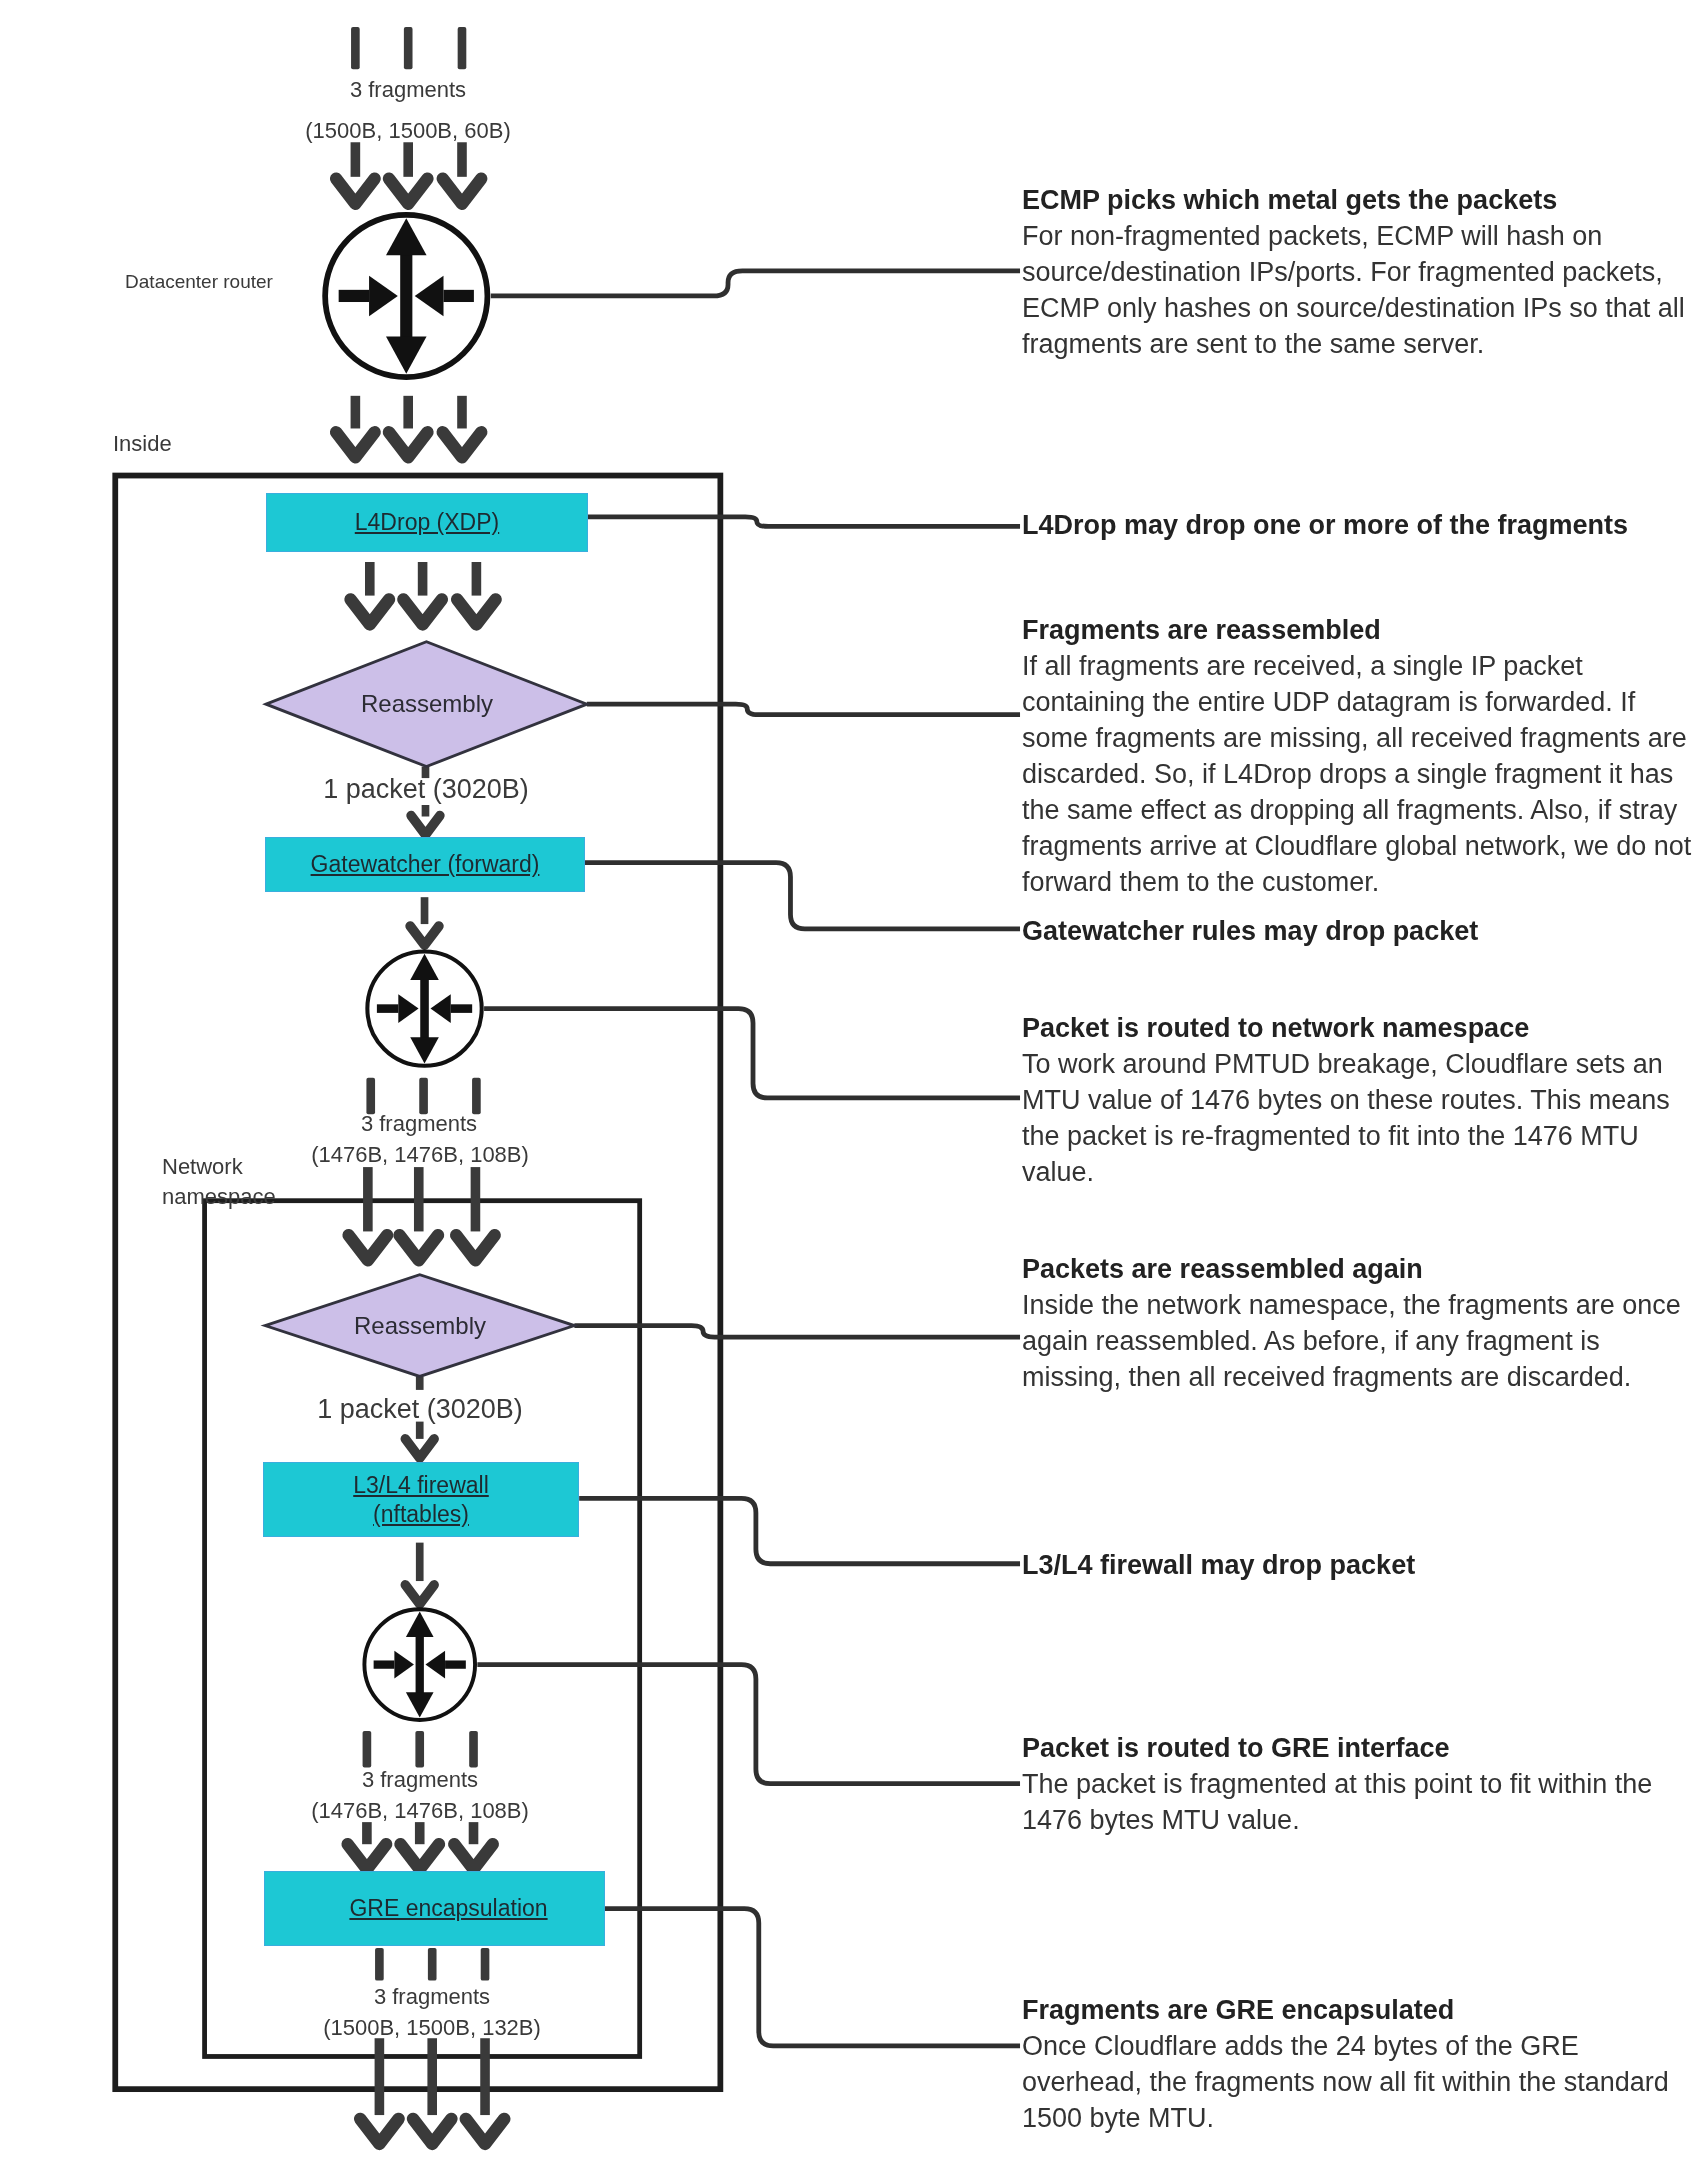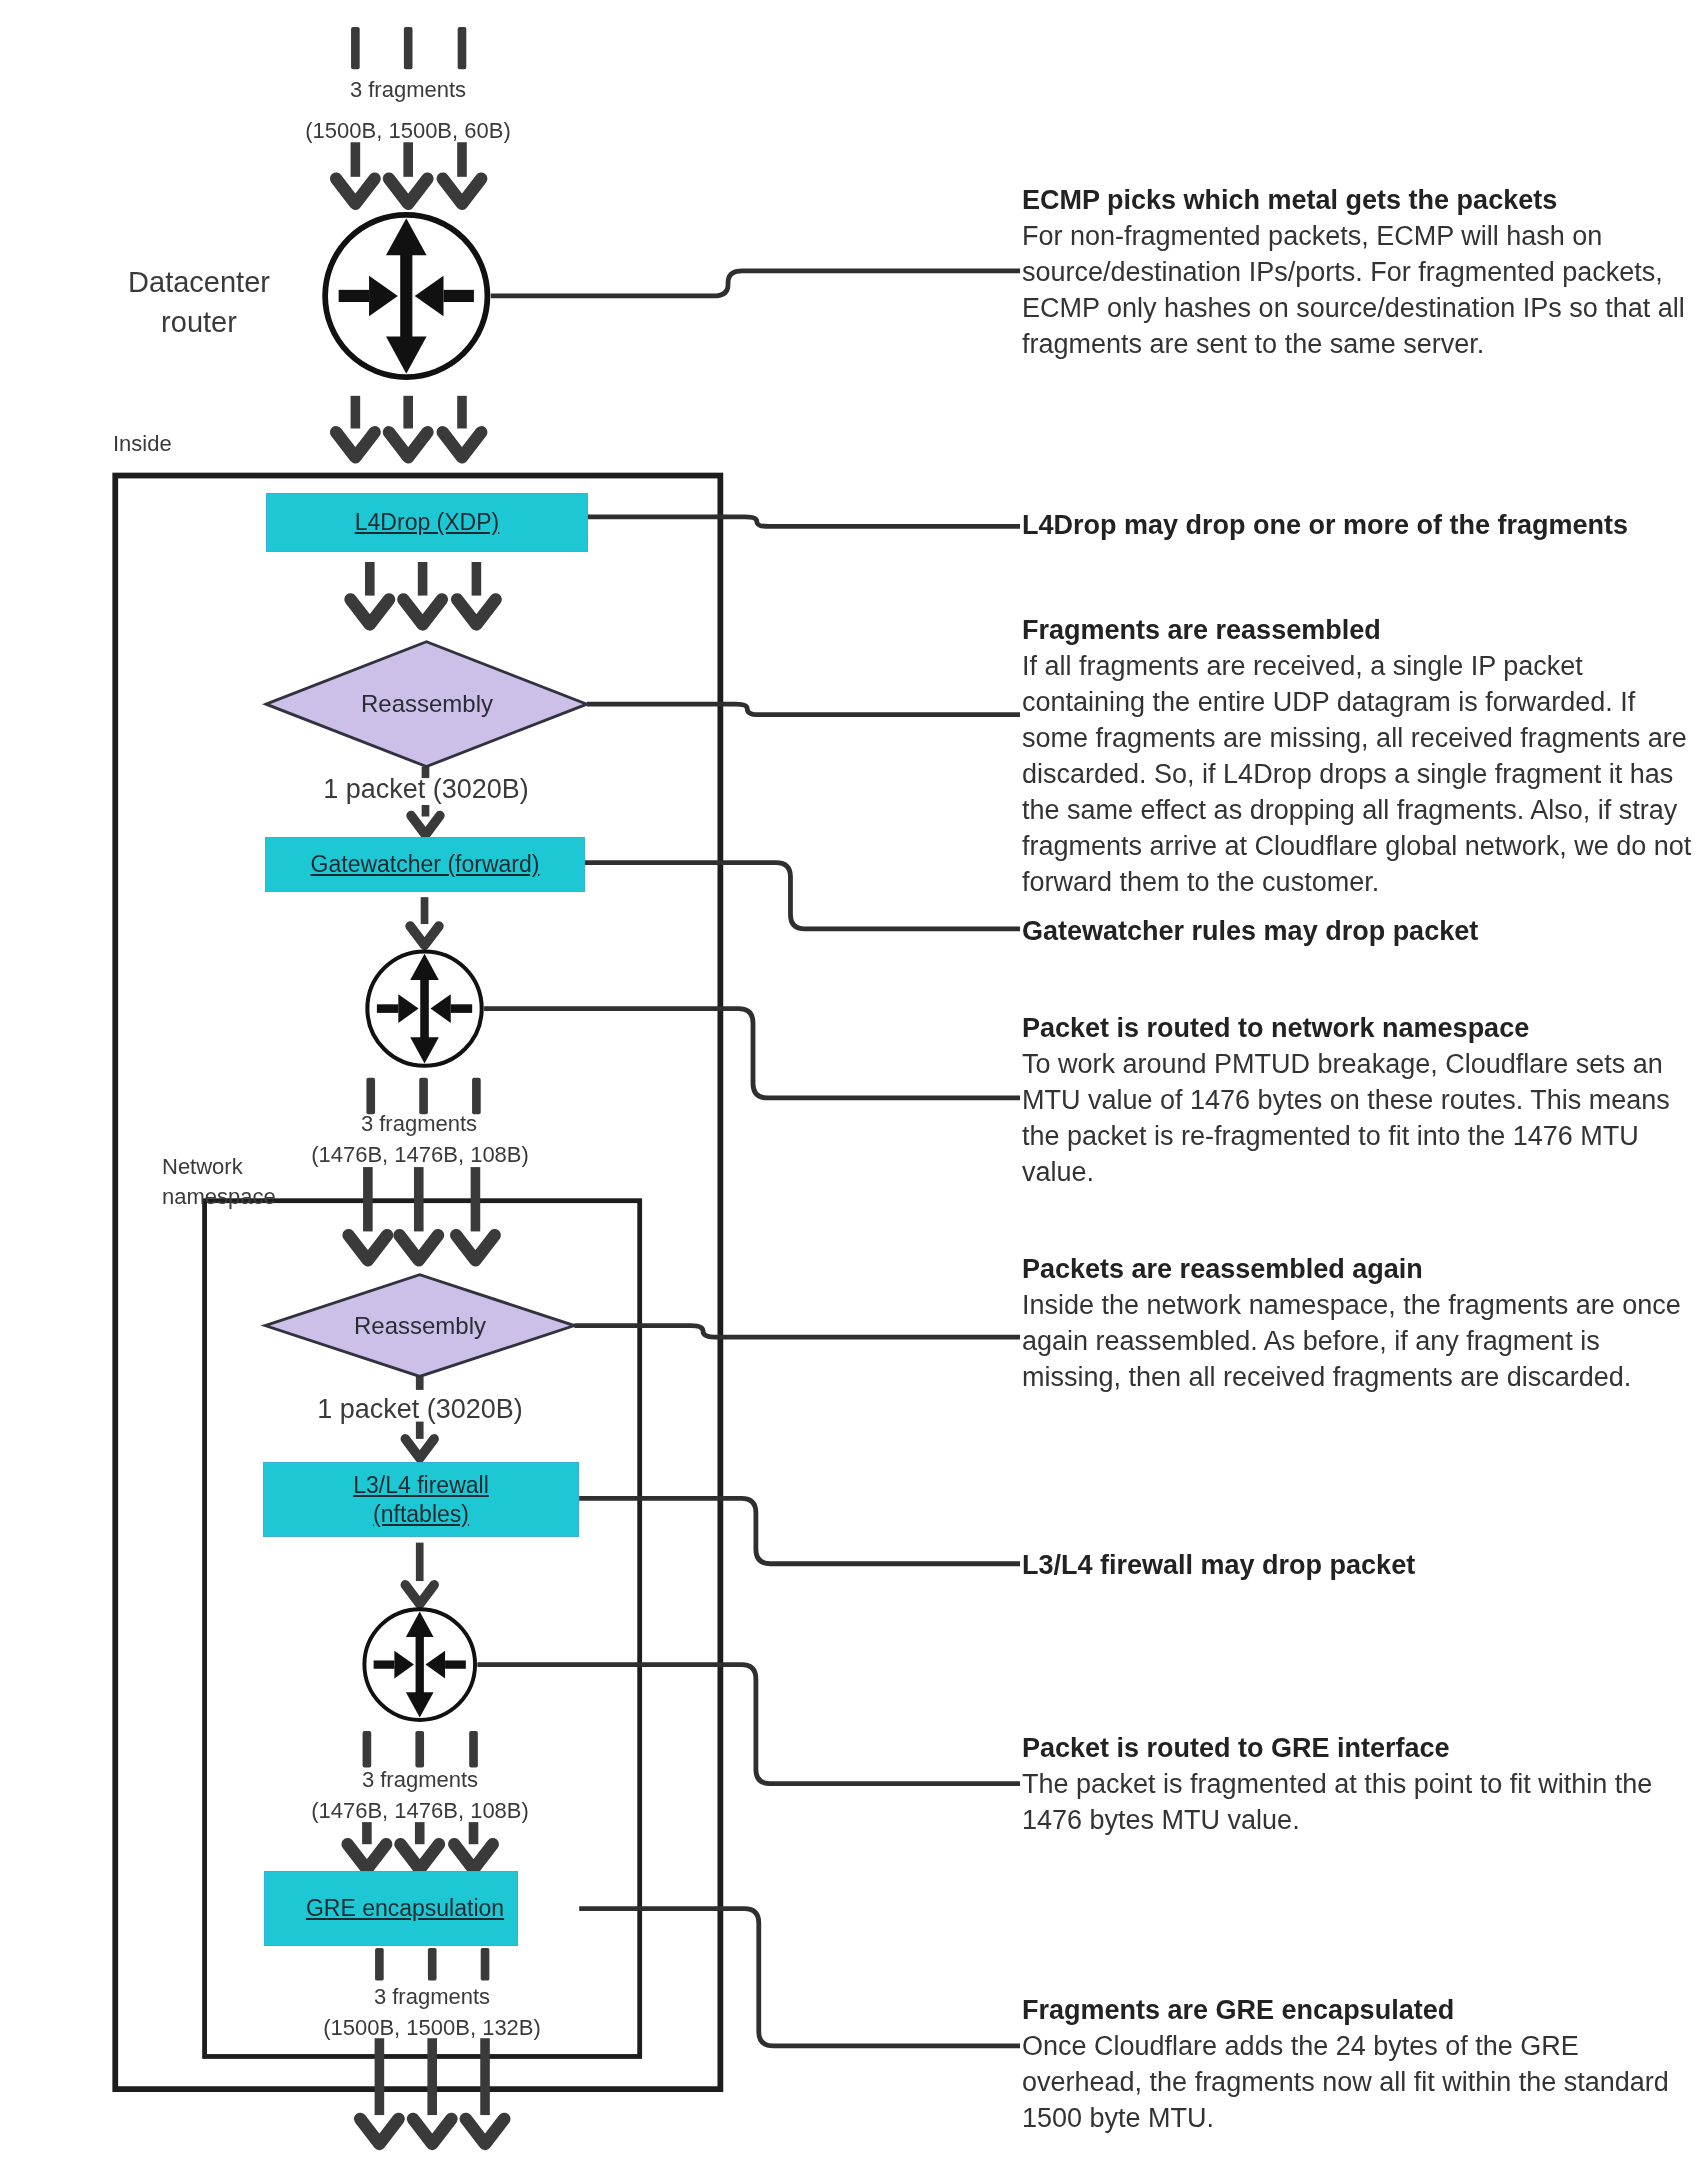--- a/index.html
+++ b/index.html
@@ -5,21 +5,21 @@
   html,body{margin:0;padding:0;background:#fff;}
   #stage{
     position:relative;width:1701px;height:2168px;background:#ffffff;
     font-family:"Liberation Sans", sans-serif;color:#333;overflow:hidden;
   }
   #shapes{position:absolute;left:0;top:0;}
   .lbl{position:absolute;transform:translateX(-50%);white-space:nowrap;
        text-align:center;color:#3a3a3a;}
   .lbl.small{font-size:22px;line-height:29px;}
   .lbl.mid{font-size:27px;line-height:31px;}
-  .lbl.big{font-size:29px;line-height:40px;white-space:normal;}
+  .lbl.big{font-size:19px;line-height:40px;white-space:normal;}
   .lbl.left{transform:none;text-align:left;white-space:normal;}
   .process{
     position:absolute;display:flex;align-items:center;justify-content:center;
     background:#1dc8d4;border:1.9px solid #3aaede;box-sizing:border-box;
     font-size:23px;line-height:29px;color:#1e2a30;text-align:center;text-decoration:underline;
   }
   .decision-label{
     position:absolute;transform:translate(-50%,-50%);
     font-size:24px;color:#2c2c34;white-space:nowrap;
   }
@@ -191,21 +191,21 @@
   <div class="lbl mid" style="left:420px;top:1394px;">1 packet (3020B)</div>
 
   <div class="process" style="left:263px;top:1462px;width:316px;height:75px;flex-direction:column;justify-content:center;">
     <span style="display:block;">L3/L4 firewall</span>
     <span style="display:block;">(nftables)</span>
   </div>
 
   <div class="lbl small" style="left:420px;top:1765px;">3 fragments</div>
   <div class="lbl small" style="left:420px;top:1796px;">(1476B, 1476B, 108B)</div>
 
-  <div class="process" style="left:264px;top:1871px;width:254px;height:75px;padding-left:28px;">
+  <div class="process" style="left:264px;top:1871px;width:341px;height:75px;padding-left:28px;">
     <span>GRE encapsulation</span>
   </div>
 
   <div class="lbl small" style="left:432px;top:1982px;">3 fragments</div>
   <div class="lbl small" style="left:432px;top:2013px;">(1500B, 1500B, 132B)</div>
 
   <div class="note" style="top:182px;">
     <h3>ECMP picks which metal gets the packets</h3>
     <p>For non-fragmented packets, ECMP will hash on source/destination IPs/ports. For fragmented packets, ECMP only hashes on source/destination IPs so that all fragments are sent to the same server.</p>
   </div>

